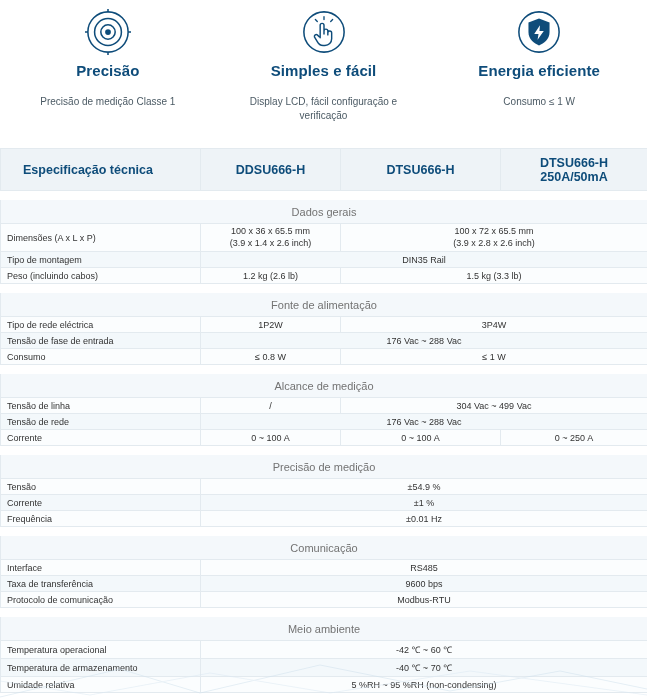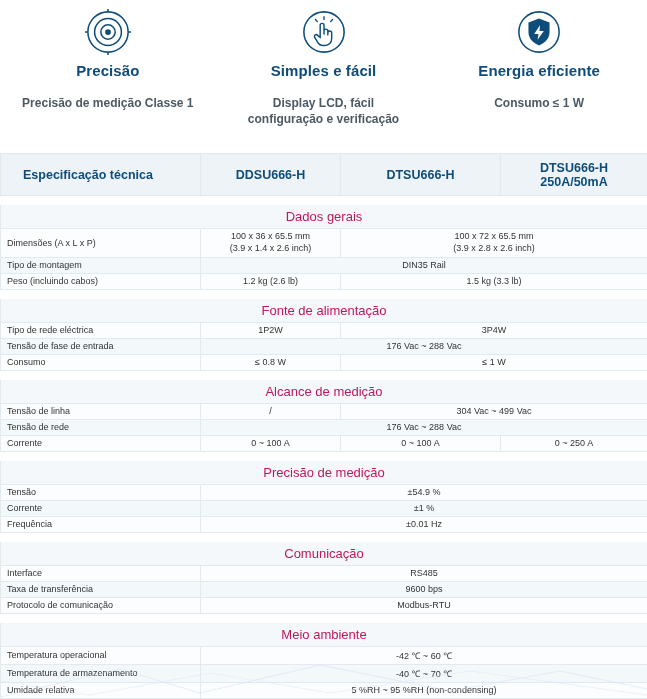--- a/index.html
+++ b/index.html
@@ -32,25 +32,24 @@
   }
   .feature h3 {
     margin: 4px 0 4px 0;
     font-size: 15px;
     font-weight: bold;
     color: #0e4c7a;
     letter-spacing: .1px;
   }
   .feature p {
     margin: 16px auto;
-    font-size: 12px;
+    font-size: 10px;
     color: #4b5a64;
     line-height: 1.35;
     max-width: 180px;
-    font-weight: bold;
   }
 
   
   table.spec {
     width: 647px;
     border-collapse: collapse;
     font-size: 9px;
     color: #333;
     table-layout: fixed;
   }
@@ -65,22 +64,22 @@
     font-size: 12.5px;
     font-weight: bold;
     height: 42px;
     text-align: center;
     border: 1px solid #dfe7ee;
   }
   thead th.first { text-align: left; padding-left: 22px; }
 
   tr.section td {
     background: #f4f8fb;
-    color: #be185d;
-    font-size: 13px;
+    color: #737373;
+    font-size: 11px;
     font-weight: normal;
     text-align: center;
     height: 24px;
     border: 1px solid #e3eaef;
   }
   tr.spacer td {
     background: #ffffff;
     height: 9px;
     border-left: 1px solid #ffffff;
     border-right: 1px solid #ffffff;

